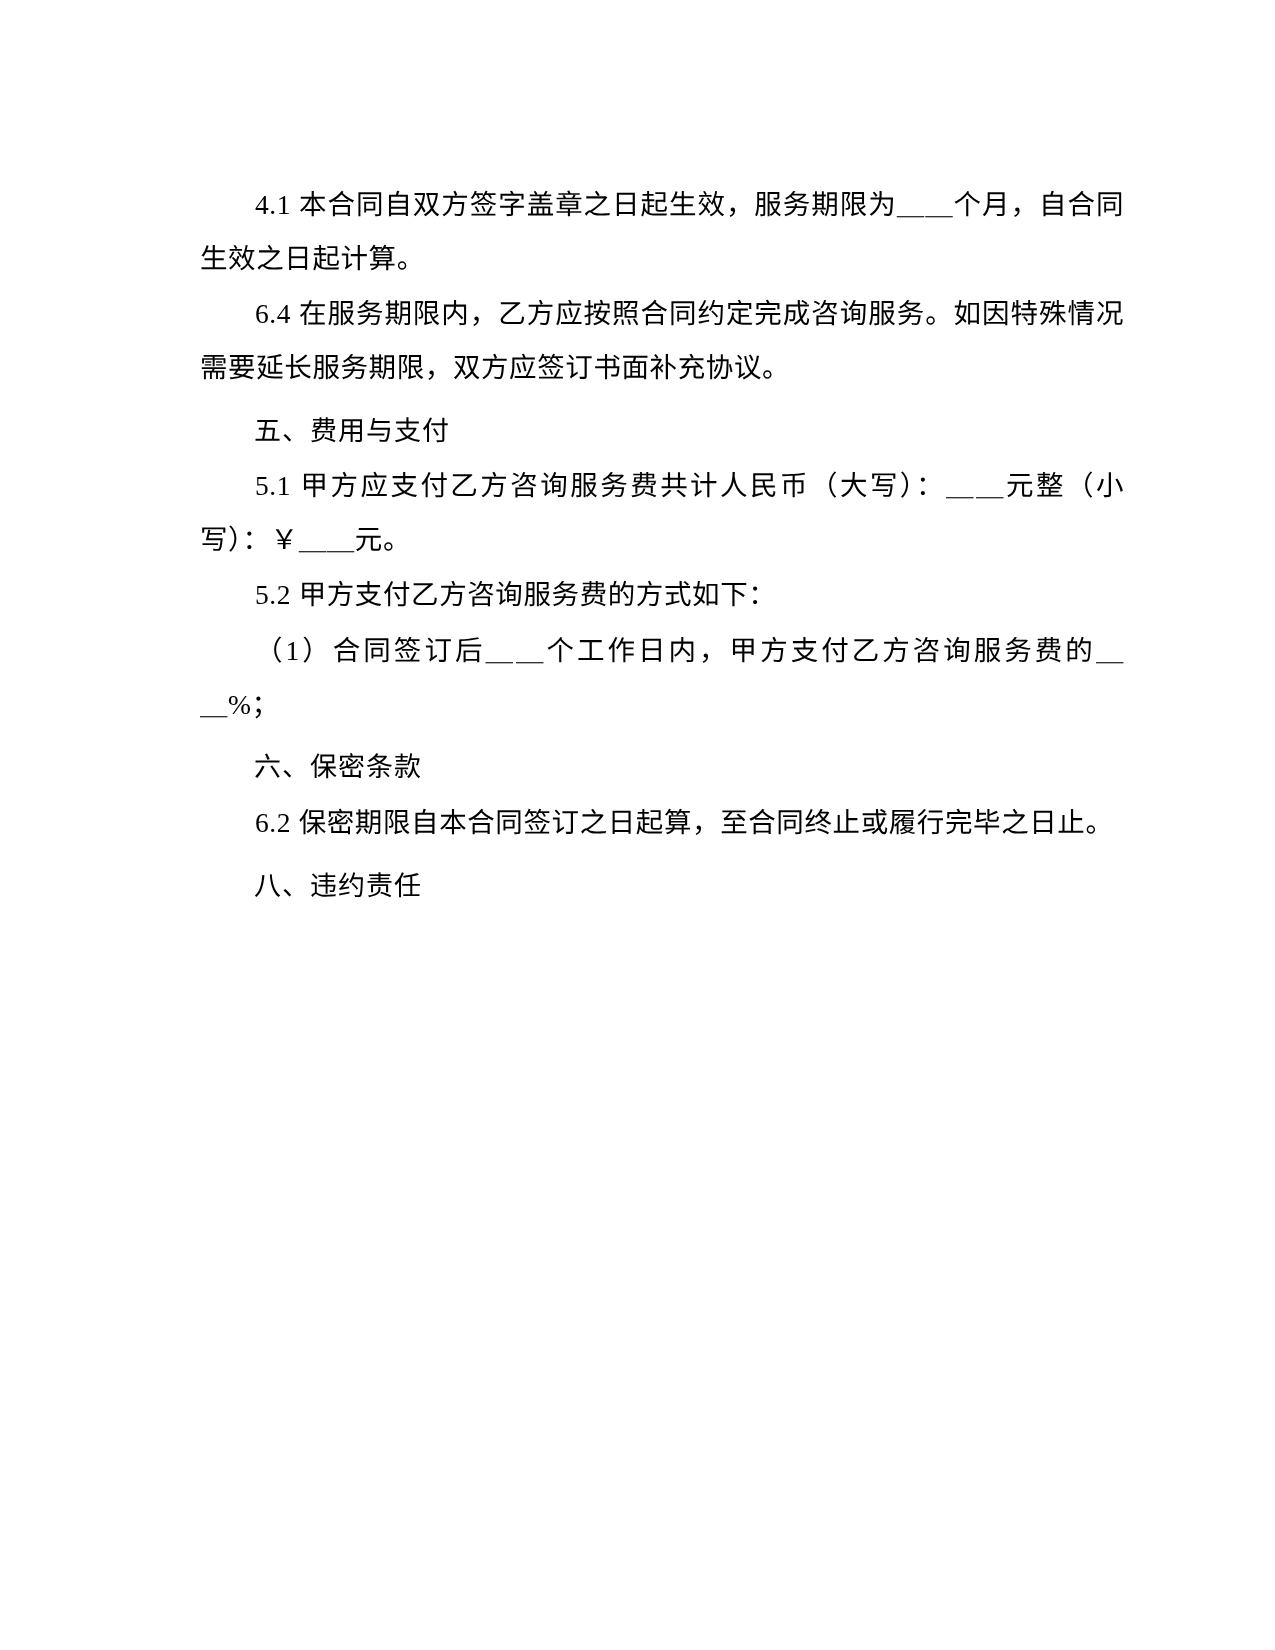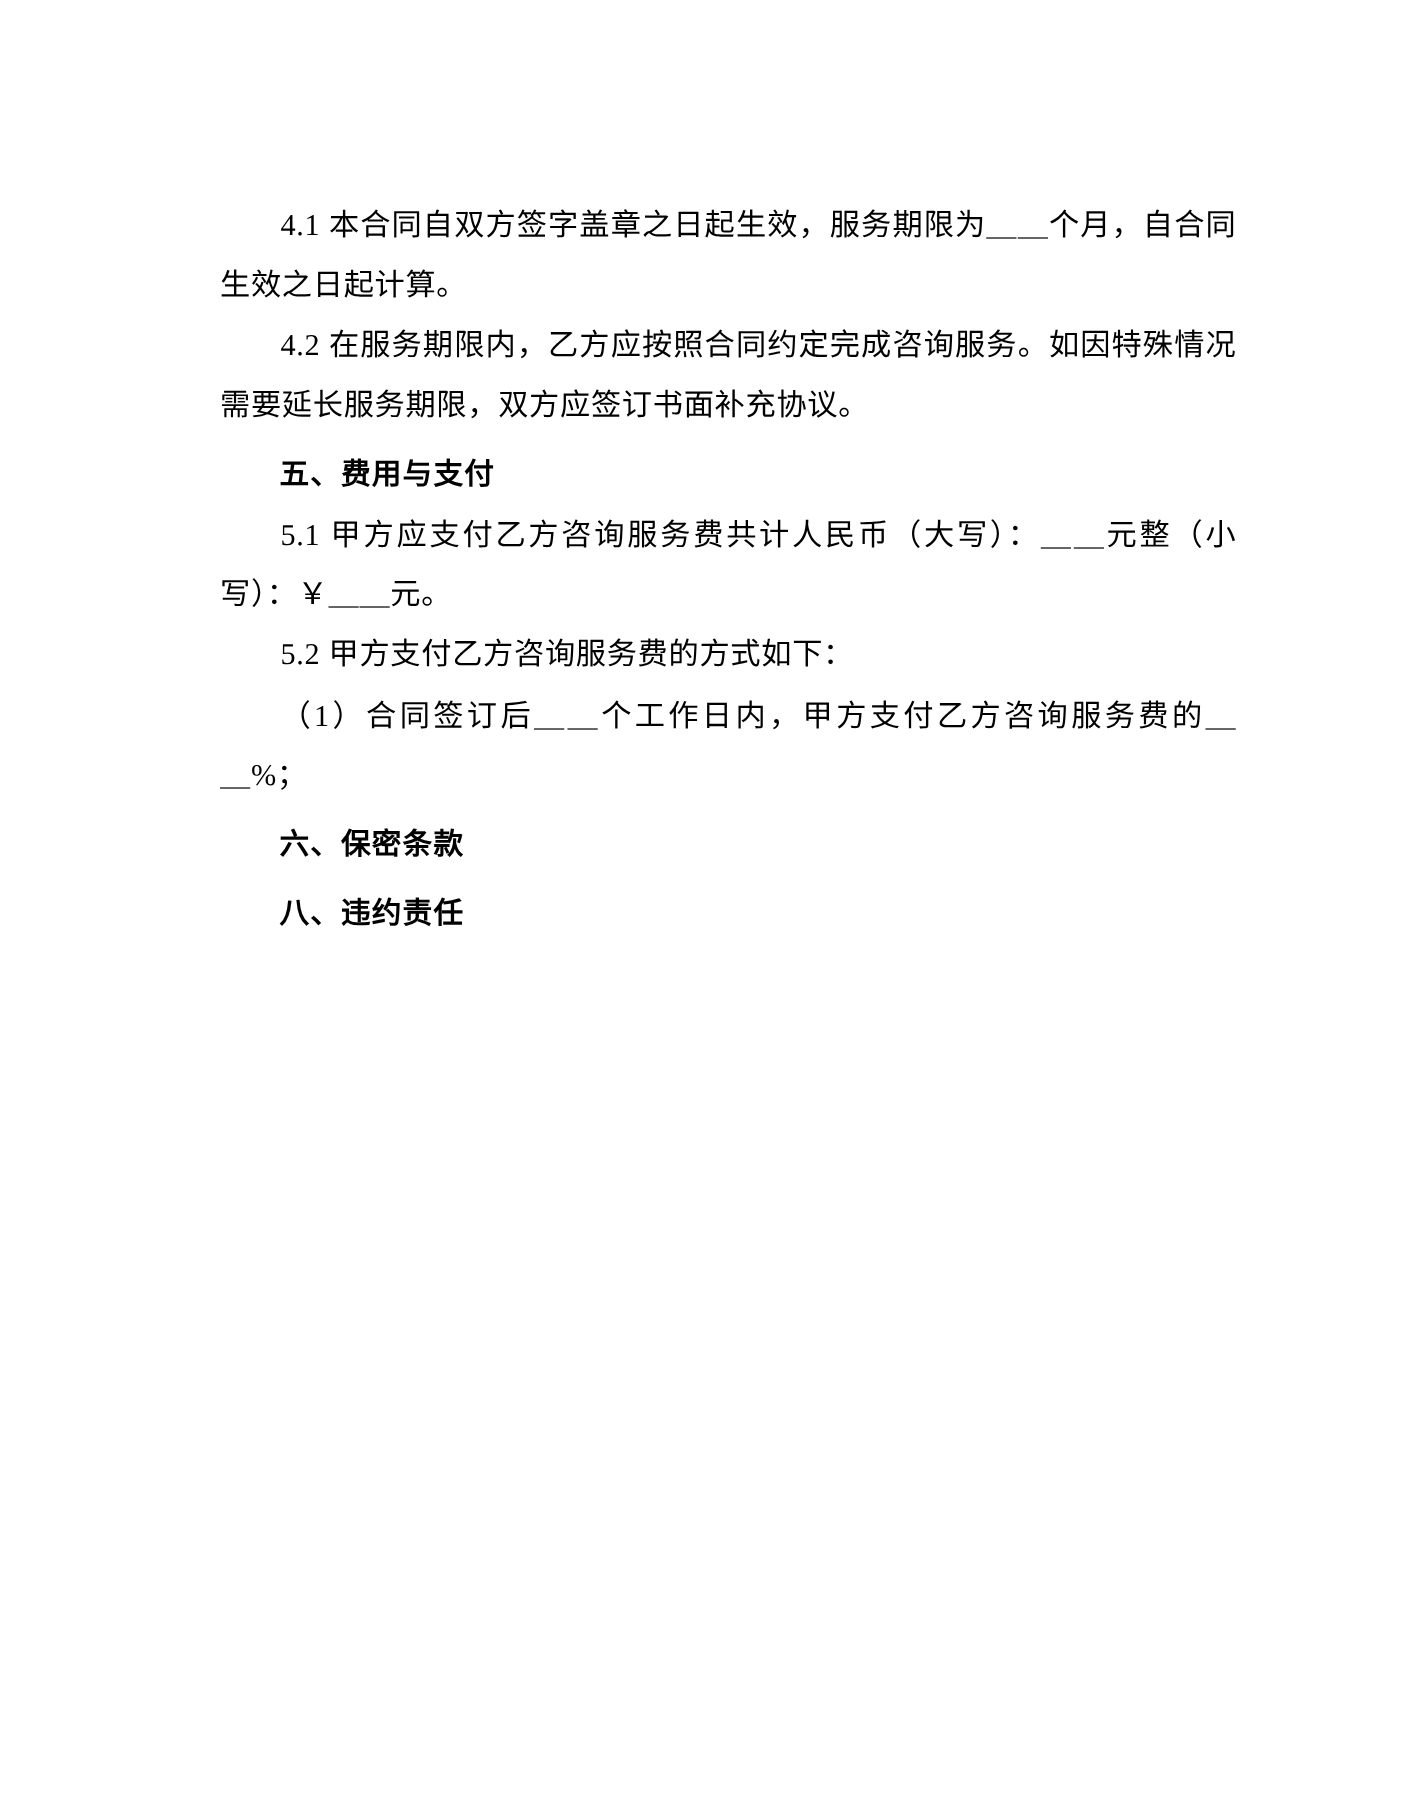--- a/index.html
+++ b/index.html
@@ -29,39 +29,40 @@
     text-justify: inter-ideograph;
   }
   .para {
     margin: 0 0 2px 0;
     text-indent: 2em;
     letter-spacing: 0.6px;
   }
   .heading {
     margin: 10px 0 2px 0;
     text-indent: 2em;
-    font-weight: bold;
+    font-weight: normal;
     letter-spacing: 1px;
     font-family: "Liberation Sans", "DejaVu Sans", sans-serif;
     font-size: 27px;
   }
 </style>
 </head>
 <body>
 
 <div class="page">
   <div class="doc-body">
 
     <p class="para">4.1 本合同自双方签字盖章之日起生效，服务期限为＿＿个月，自合同生效之日起计算。</p>
-    <p class="para">4.2 在服务期限内，乙方应按照合同约定完成咨询服务。如因特殊情况需要延长服务期限，双方应签订书面补充协议。</p>
+    <p class="para">6.4 在服务期限内，乙方应按照合同约定完成咨询服务。如因特殊情况需要延长服务期限，双方应签订书面补充协议。</p>
 
     <p class="heading">五、费用与支付</p>
     <p class="para">5.1 甲方应支付乙方咨询服务费共计人民币（大写）：＿＿元整（小写）：￥＿＿元。</p>
     <p class="para">5.2 甲方支付乙方咨询服务费的方式如下：</p>
     <p class="para">（1）合同签订后＿＿个工作日内，甲方支付乙方咨询服务费的＿＿%；</p>
 
     <p class="heading">六、保密条款</p>
+    <p class="para">6.2 保密期限自本合同签订之日起算，至合同终止或履行完毕之日止。</p>
 
 
     <p class="heading">八、违约责任</p>
 
   </div>
 </div>
 
 </body></html>

